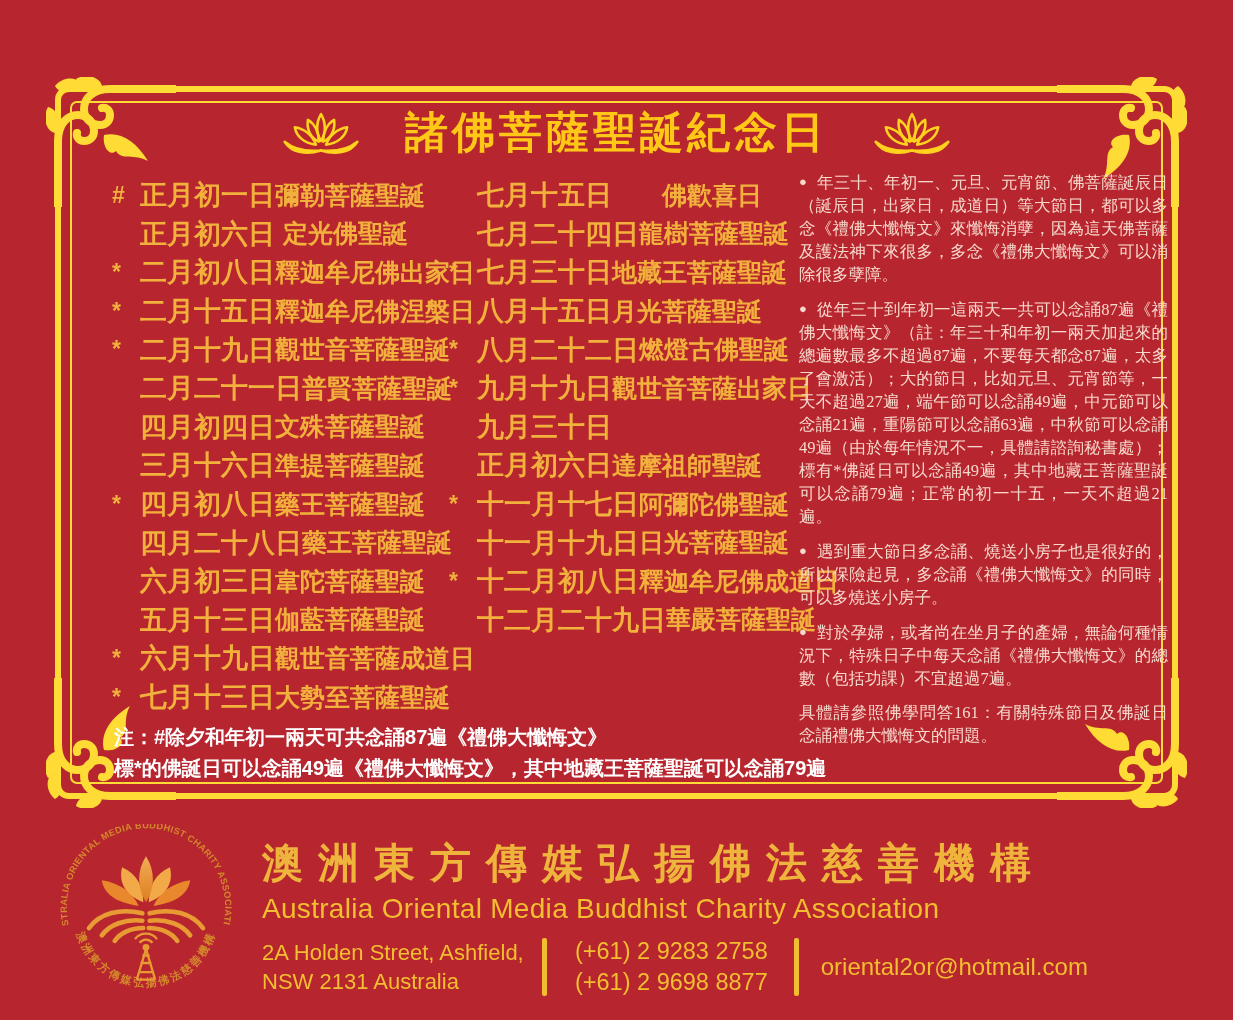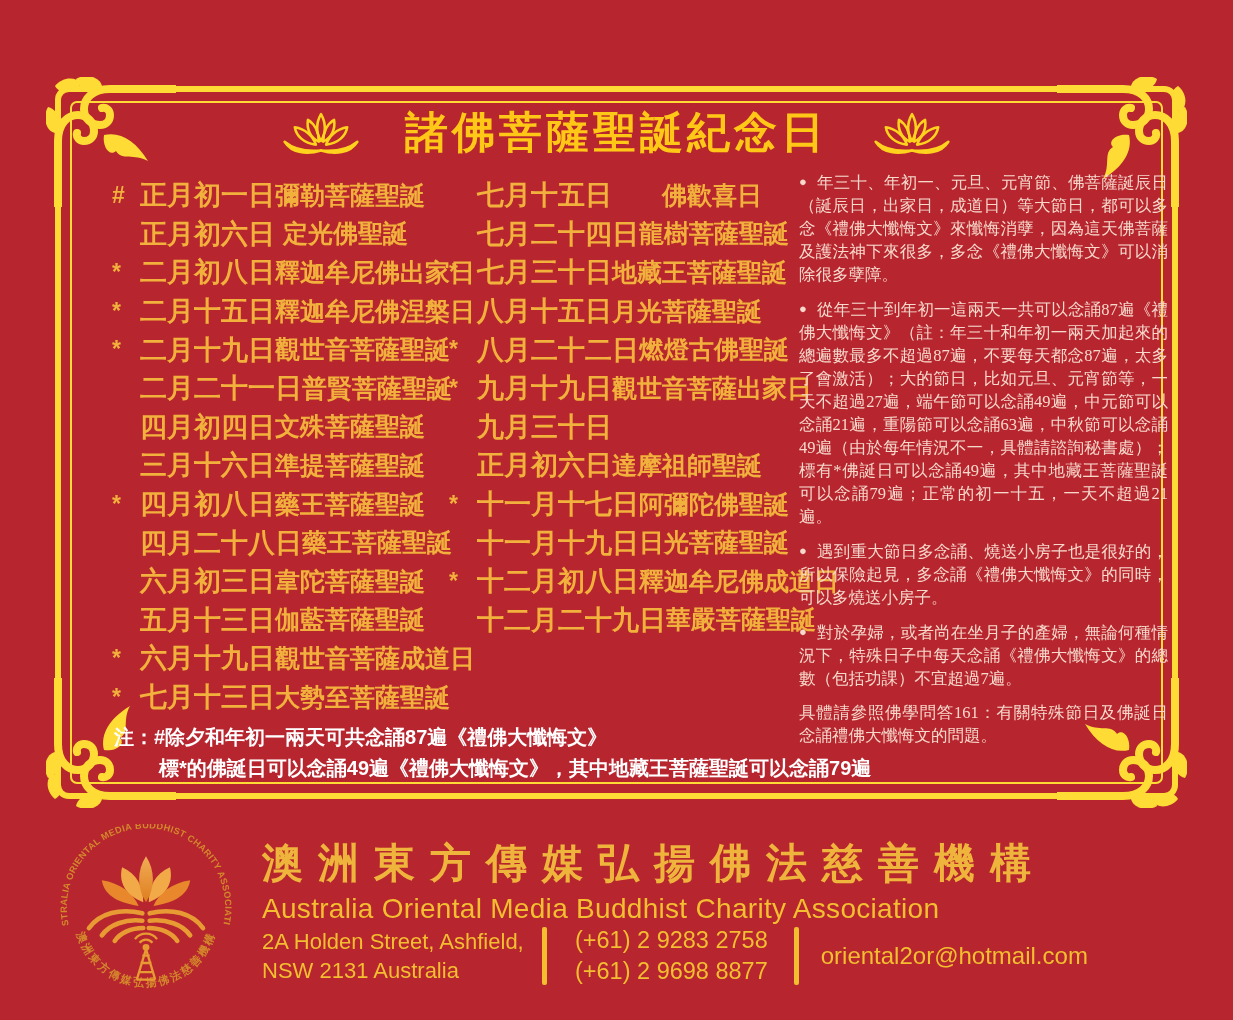--- a/index.html
+++ b/index.html
@@ -48,33 +48,33 @@
     color:#F7D8CB; font-size:16.5px; line-height:23px; text-align:justify;
   }
   .g-para{margin:0 0 11px 0;}
   .g-bullet{font-size:13px; margin-right:10px; vertical-align:2px;}
   
   .notes{
     position:absolute; left:114px; top:722px; width:680px;
     color:#FFFFFF; font-weight:bold; font-size:20px; line-height:31px;
     white-space:nowrap;
   }
-  .notes .line2{padding-left:45px;}
+  .notes .line2{}
   
   .footer-logo{position:absolute; left:54px; top:824px; width:184px; height:186px;}
   .org-block{position:absolute; left:262px; top:836px; width:910px;}
   .org-cn{
     font-size:41px; font-weight:bold; color:#EFB43C; letter-spacing:15px;
     white-space:nowrap;
   }
   .org-en{
     margin-top:2px; font-size:28px; font-weight:normal; color:#F3BE30;
     letter-spacing:0.3px; white-space:nowrap;
   }
-  .contact-row{margin-top:0; display:flex; align-items:center; color:#F3BE30;}
+  .contact-row{margin-top:11px; display:flex; align-items:center; color:#F3BE30;}
   .addr{font-size:22px; line-height:29px; width:272px; white-space:nowrap;}
   .vbar{flex:0 0 5px; width:5px; height:58px; background:#F3BE30; border-radius:2px;}
   .vbar.b1{margin:0 28px 0 8px;}
   .vbar.b2{margin:0 22px 0 26px;}
   .phones{font-size:23.5px; line-height:31px; white-space:nowrap;}
   .email{font-size:24px; white-space:nowrap;}
 </style>
 </head>
 <body>
 

